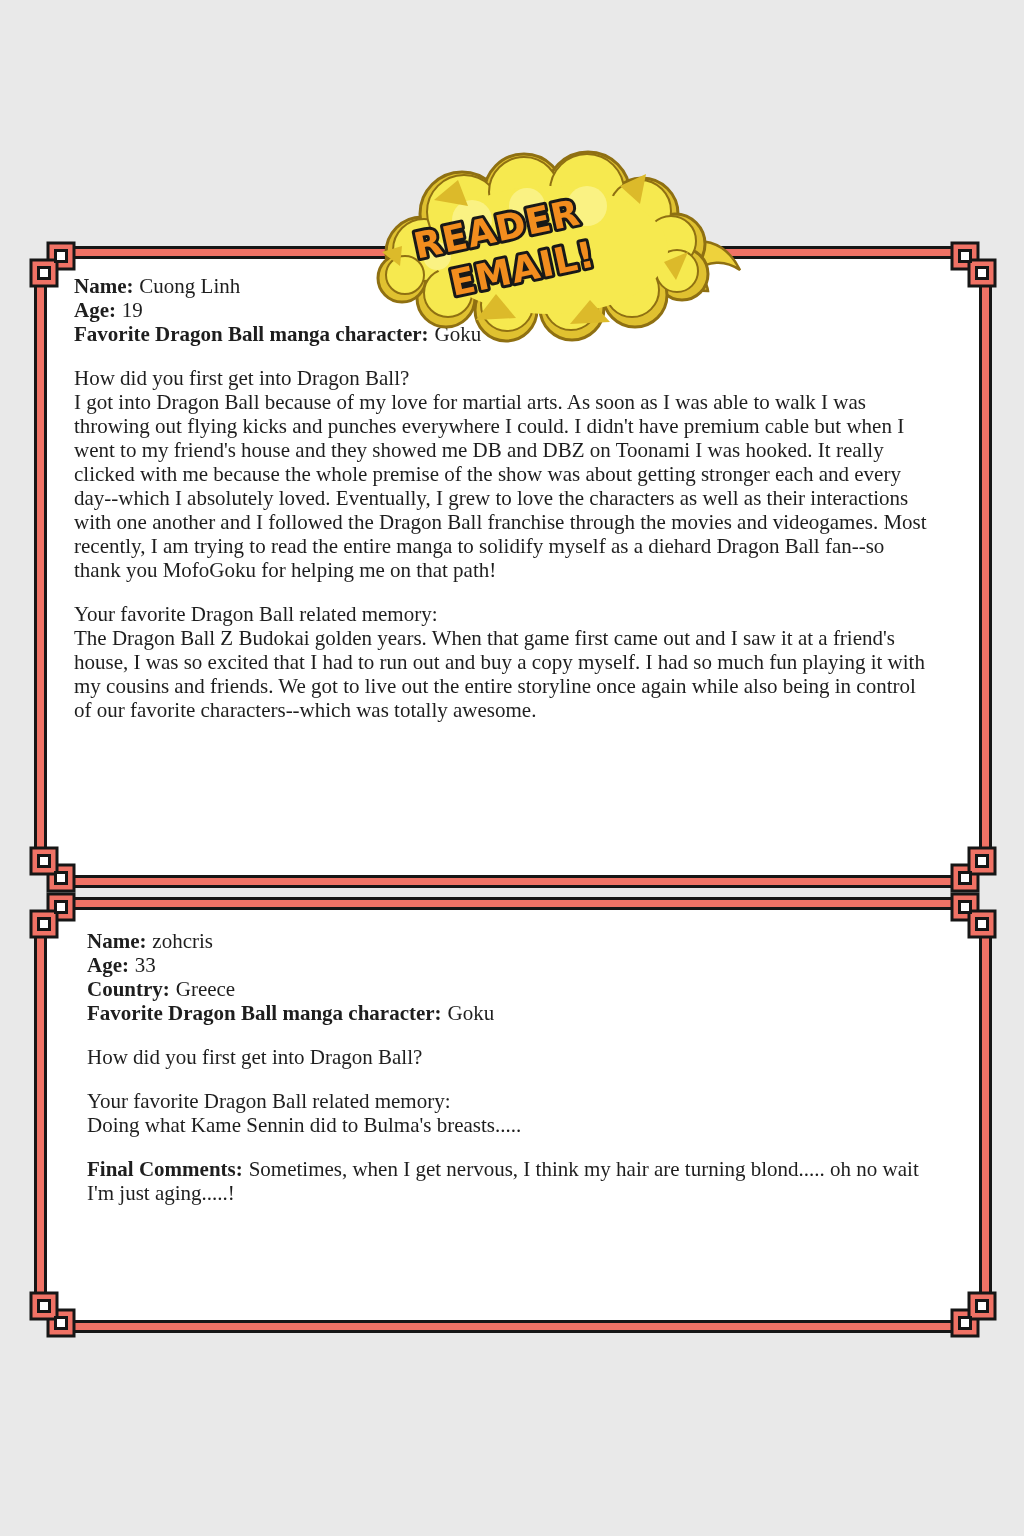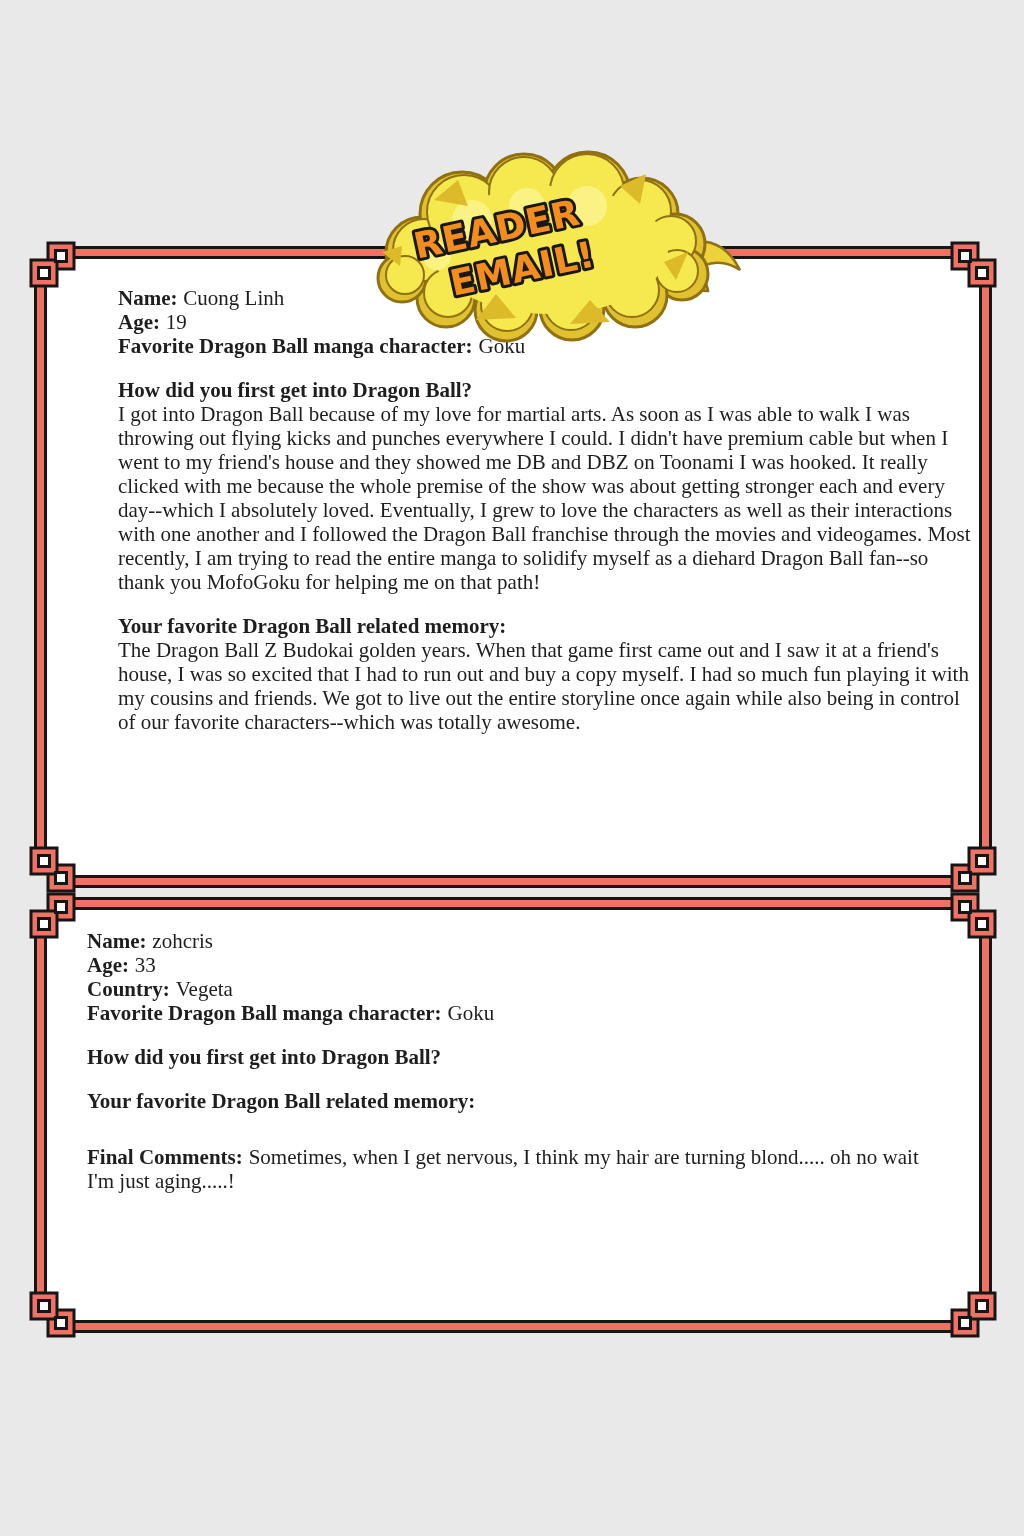--- a/index.html
+++ b/index.html
@@ -12,27 +12,27 @@
     overflow:hidden;
   }
   .card{position:absolute;left:34px;width:958px;}
   #card1{top:246px;height:642px;}
   #card2{top:897px;height:436px;border-radius:31px;}
   .frame{position:absolute;left:0;top:0;overflow:visible;}
   .content{
     position:absolute;
     font-size:21px;line-height:24px;
   }
-  #card1 .content{left:40px;top:40px;width:862px;margin-left:44px;}
+  #card1 .content{left:40px;top:28px;width:862px;}
   #card2 .content{left:53px;top:32px;width:845px;}
   .field b, .final b{margin-right:0.28em;}
   b{font-weight:bold;}
   .section{margin-top:20px;}
-  .heading{font-weight:bold;}
-  .final{margin-top:32px;}
+  .heading{font-weight:normal;}
+  .final{margin-top:20px;}
   .logo{position:absolute;left:372px;top:158px;overflow:visible;}
 </style>
 </head>
 <body>
 
 <div class="card" id="card1">
   <svg class="frame" width="958" height="642" viewBox="0 0 958 642">
     <path d="M30,2 H928 L956,30 V612 L928,640 H30 L2,612 V30 Z" fill="#ffffff"></path>
     <g fill="#f07265" stroke="#161616" stroke-width="3">
       <rect x="36" y="1.5" width="886" height="10"></rect>
@@ -102,27 +102,28 @@
         <rect x="942.5" y="21.5" width="11" height="11"></rect>
       <rect x="21.5" y="420.5" width="11" height="11"></rect>
         <rect x="4.5" y="403.5" width="11" height="11"></rect>
       <rect x="925.5" y="420.5" width="11" height="11"></rect>
         <rect x="942.5" y="403.5" width="11" height="11"></rect>
     </g>
   </svg>
   <div class="content">
     <div class="field"><b>Name:</b><span>zohcris</span></div>
     <div class="field"><b>Age:</b><span>33</span></div>
-    <div class="field"><b>Country:</b><span>Vegeta</span></div>
+    <div class="field"><b>Country:</b><span>Greece</span></div>
     <div class="field"><b>Favorite Dragon Ball manga character:</b><span>Goku</span></div>
     <div class="section">
       <div class="heading">How did you first get into Dragon Ball?</div>
     </div>
     <div class="section">
       <div class="heading">Your favorite Dragon Ball related memory:</div>
+      <div class="body">Doing what Kame Sennin did to Bulma's breasts.....</div>
     </div>
     <div class="final"><b>Final Comments:</b><span>Sometimes, when I get nervous, I think my hair are turning blond..... oh no wait I'm just aging.....!</span></div>
   </div>
 </div>
 
 <svg class="logo" width="372" height="182" viewBox="0 0 372 182">
   <g>
 
     <path d="M288,92 C330,74 354,84 368,112 C352,101 338,103 318,114 C328,118 335,124 336,133 C320,133 304,126 295,116 C288,108 285,99 288,92 Z" fill="#eed23c" stroke="#8f7012" stroke-width="2.5"></path>
 

